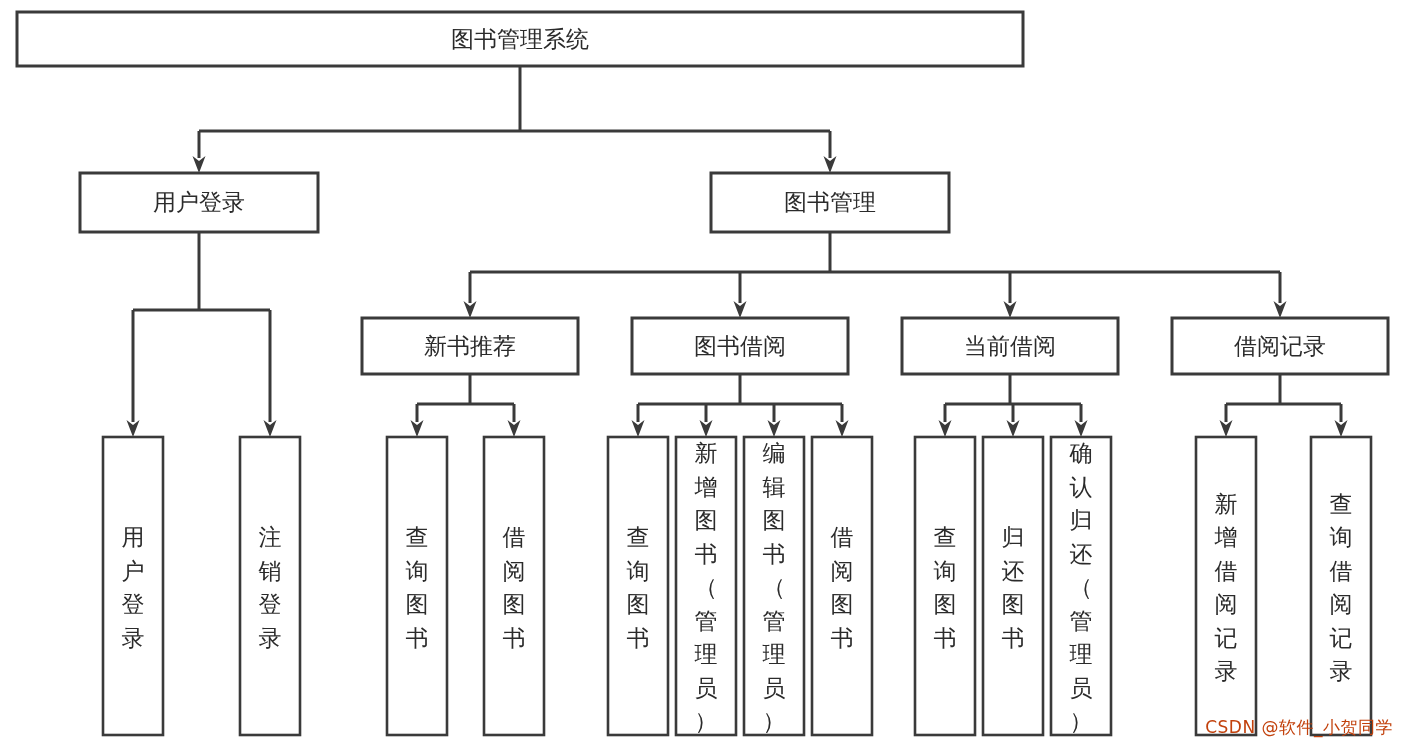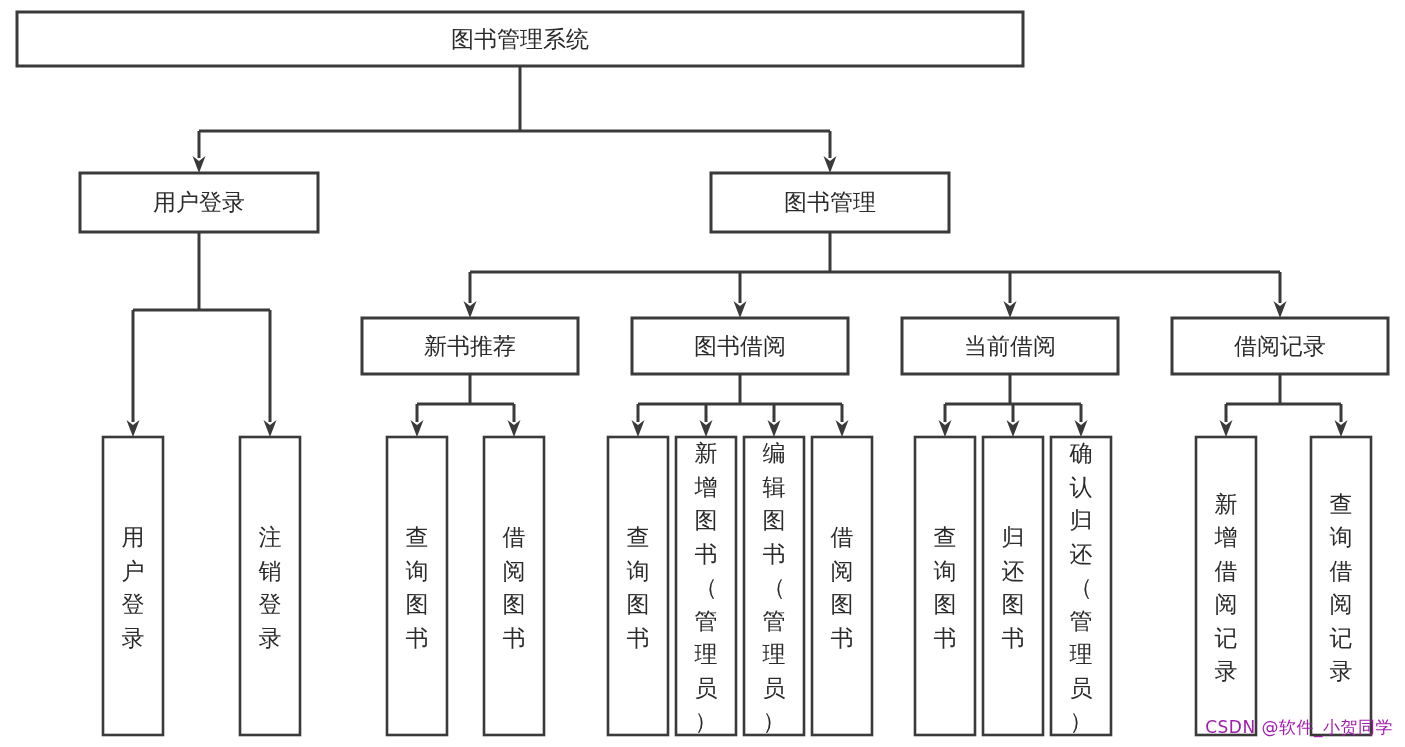--- a/index.html
+++ b/index.html
@@ -60,21 +60,21 @@
     font-family: "DejaVu Sans", "Liberation Sans", sans-serif;
     font-size: 23px;
     text-anchor: middle;
   }
   .watermark-text {
     position: absolute;
     right: 12px;
     bottom: 8px;
     font-family: "DejaVu Sans", "Liberation Sans", sans-serif;
     font-size: 17px;
-    color: #a21caf;
+    color: #c2410c;
     letter-spacing: 0.5px;
     white-space: nowrap;
     pointer-events: none;
   }
 </style>
 </head>
 <body>
 
 <div id="diagram-root">
   <svg class="diagram" id="diagram-svg" viewBox="0 0 1405 747" xmlns="http://www.w3.org/2000/svg">

